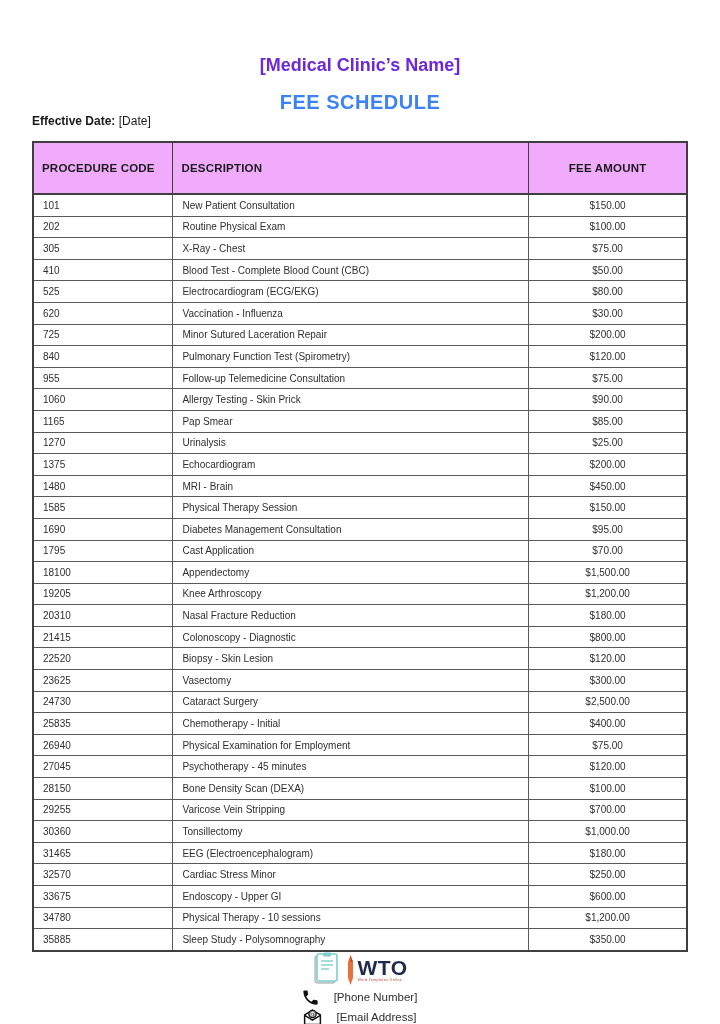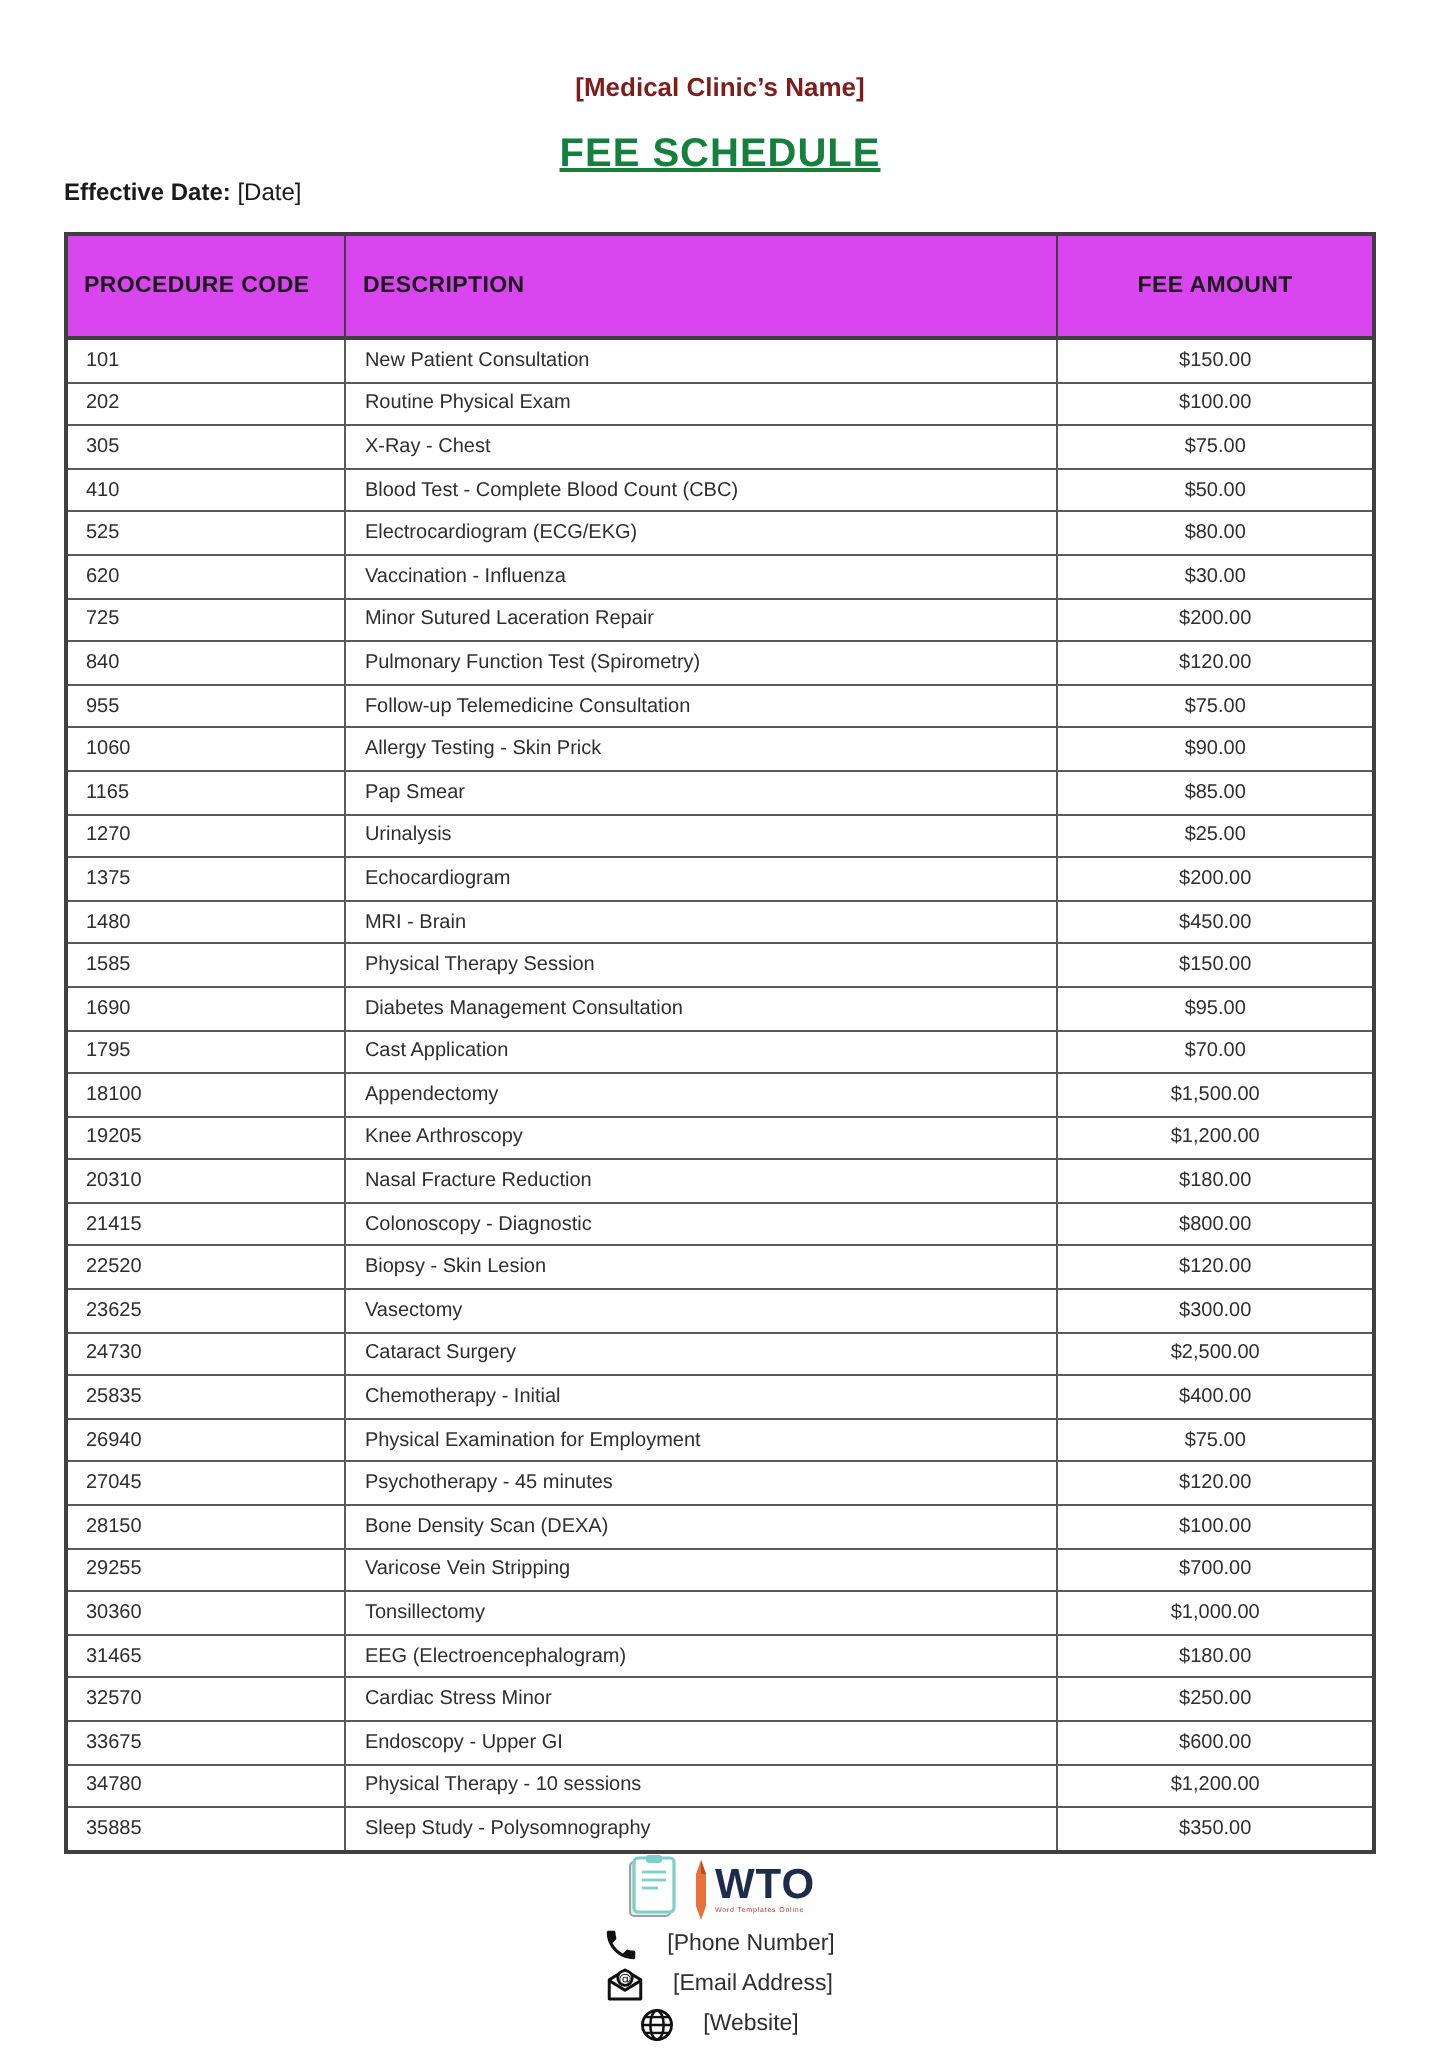--- a/index.html
+++ b/index.html
@@ -9,53 +9,52 @@
     background:#ffffff;
     font-family:"Liberation Sans", sans-serif;
     color:#262626;
     display:flex;flex-direction:column;
     overflow:hidden;
     box-sizing:border-box;
   }
   .content{padding:0 32px;box-sizing:border-box;}
   .clinic-name{
     text-align:center;
-    padding-top:36px;
+    padding-top:55px;
     font-weight:bold;
-    font-size:13px;
-    color:#7f1d1d;
+    font-size:18px;
+    color:#6d28d9;
   }
   .doc-title{
     text-align:center;
     margin-top:15px;
     font-size:20px;
     font-weight:bold;
     letter-spacing:0.5px;
-    color:#15803d;
-    text-decoration:underline;
+    color:#3b82f6;
   }
   .effective-line{
     font-size:12px;
     color:#1a1a1a;
   }
   .effective-line .label{font-weight:bold;}
   .effective-line .value{font-weight:normal;}
 
   table.fee-table{
     width:100%;
     border-collapse:collapse;
     table-layout:fixed;
     margin-top:13px;
     border:2px solid #3f3f3f;
   }
   table.fee-table col.c-code{width:21.4%;}
   table.fee-table col.c-desc{width:54.4%;}
   table.fee-table col.c-fee{width:24.2%;}
   table.fee-table th{
-    background:#d946ef;
+    background:#f0abfc;
     border:1px solid #3f3f3f;
     border-bottom:2px solid #3f3f3f;
     height:26px;
     font-size:11.5px;
     font-weight:bold;
     color:#1a1a1a;
     text-align:left;
     padding:12px 8px;
     letter-spacing:0.2px;
   }

